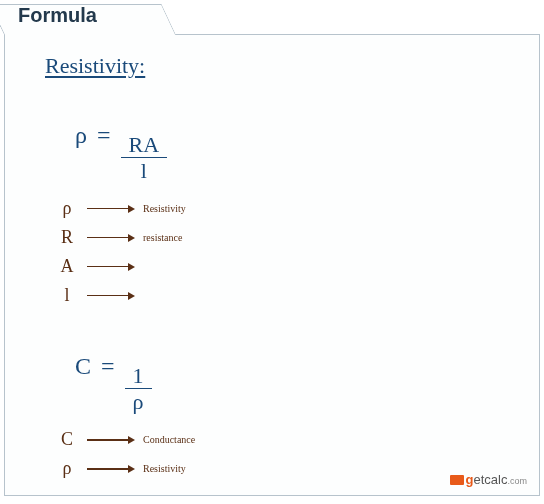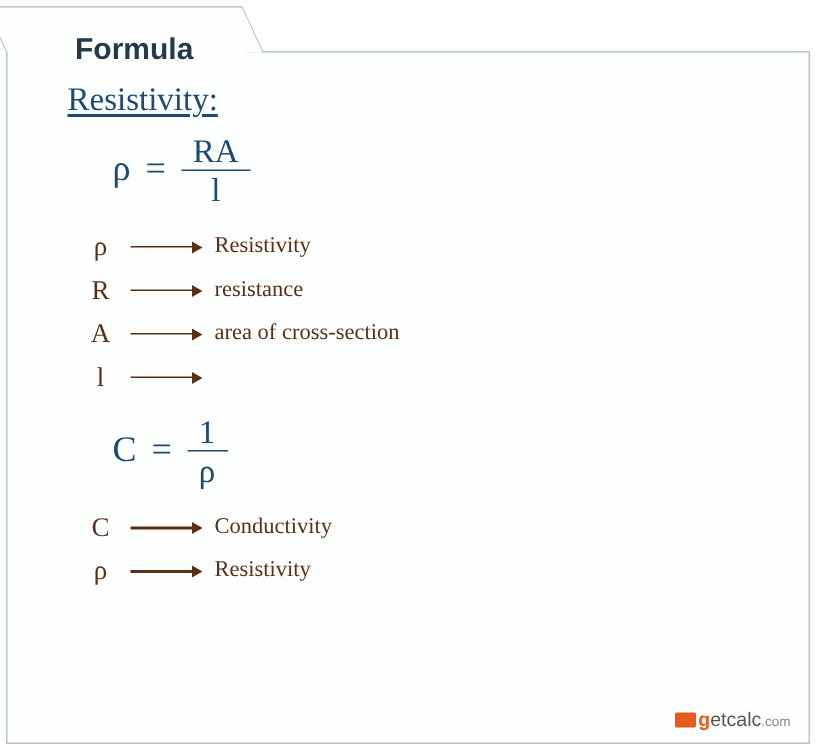--- a/index.html
+++ b/index.html
@@ -23,27 +23,26 @@
     border: 1px solid #b7c3cc;
     border-bottom: none;
     border-top-left-radius: 4px;
     transform: skewX(25deg);
     transform-origin: bottom left;
     background: #fdfefe;
     z-index: 2;
   }
   .tab-label {
     position: absolute;
-    top: 18px;
+    top: 0;
     left: 14px;
     font-size: 20px;
     font-weight: 600;
     color: #23394c;
     z-index: 3;
-    margin-left: 32px;
   }
   .body {
     position: relative;
     top: 30px;
     border: 1px solid #b7c3cc;
     background: #fdfefe;
     padding: 18px 16px 8px 40px;
     height: 462px;
     box-sizing: border-box;
   }
@@ -82,20 +81,21 @@
   .frac {
     display: inline-flex;
     flex-direction: column;
     align-items: center;
     vertical-align: middle;
     line-height: 1.05;
     font-size: 22px;
   }
   .frac .num {
     padding: 0 4px 1px 4px;
+    margin-top: 44px;
   }
   .frac .den {
     border-top: 1.5px solid #1a4a7a;
     padding: 1px 4px 0 4px;
     width: 100%;
     text-align: center;
   }
   .legend {
     font-family: "Georgia", "Times New Roman", serif;
     margin-left: 10px;
@@ -124,21 +124,21 @@
     background: #5a2f15;
   }
   .arrow .head {
     width: 0; height: 0;
     border-top: 4px solid transparent;
     border-bottom: 4px solid transparent;
     border-left: 7px solid #5a2f15;
   }
   .desc {
     color: #5a2f15;
-    font-size: 15px;
+    font-size: 10px;
     text-align: center;
   }
   .watermark {
     position: absolute;
     right: 12px;
     bottom: 8px;
     font-family: Arial, sans-serif;
     font-size: 13px;
     color: #555;
     display: flex;
@@ -191,21 +191,20 @@
             <span class="head"></span>
           </span>
         <span class="desc">resistance</span>
       </div>
       <div class="legend-row">
         <span class="sym">A</span>
         <span class="arrow">
             <span class="line"></span>
             <span class="head"></span>
           </span>
-        <span class="desc">area of cross-section</span>
       </div>
       <div class="legend-row">
         <span class="sym">l</span>
         <span class="arrow">
             <span class="line"></span>
             <span class="head"></span>
           </span>
       </div>
     </div>
 
@@ -219,21 +218,21 @@
       </span>
     </div>
 
     <div class="legend">
       <div class="legend-row">
         <span class="sym">C</span>
         <span class="arrow">
             <span class="line"></span>
             <span class="head"></span>
           </span>
-        <span class="desc">Conductivity</span>
+        <span class="desc">Conductance</span>
       </div>
       <div class="legend-row">
         <span class="sym">ρ</span>
         <span class="arrow">
             <span class="line"></span>
             <span class="head"></span>
           </span>
         <span class="desc">Resistivity</span>
       </div>
     </div>

